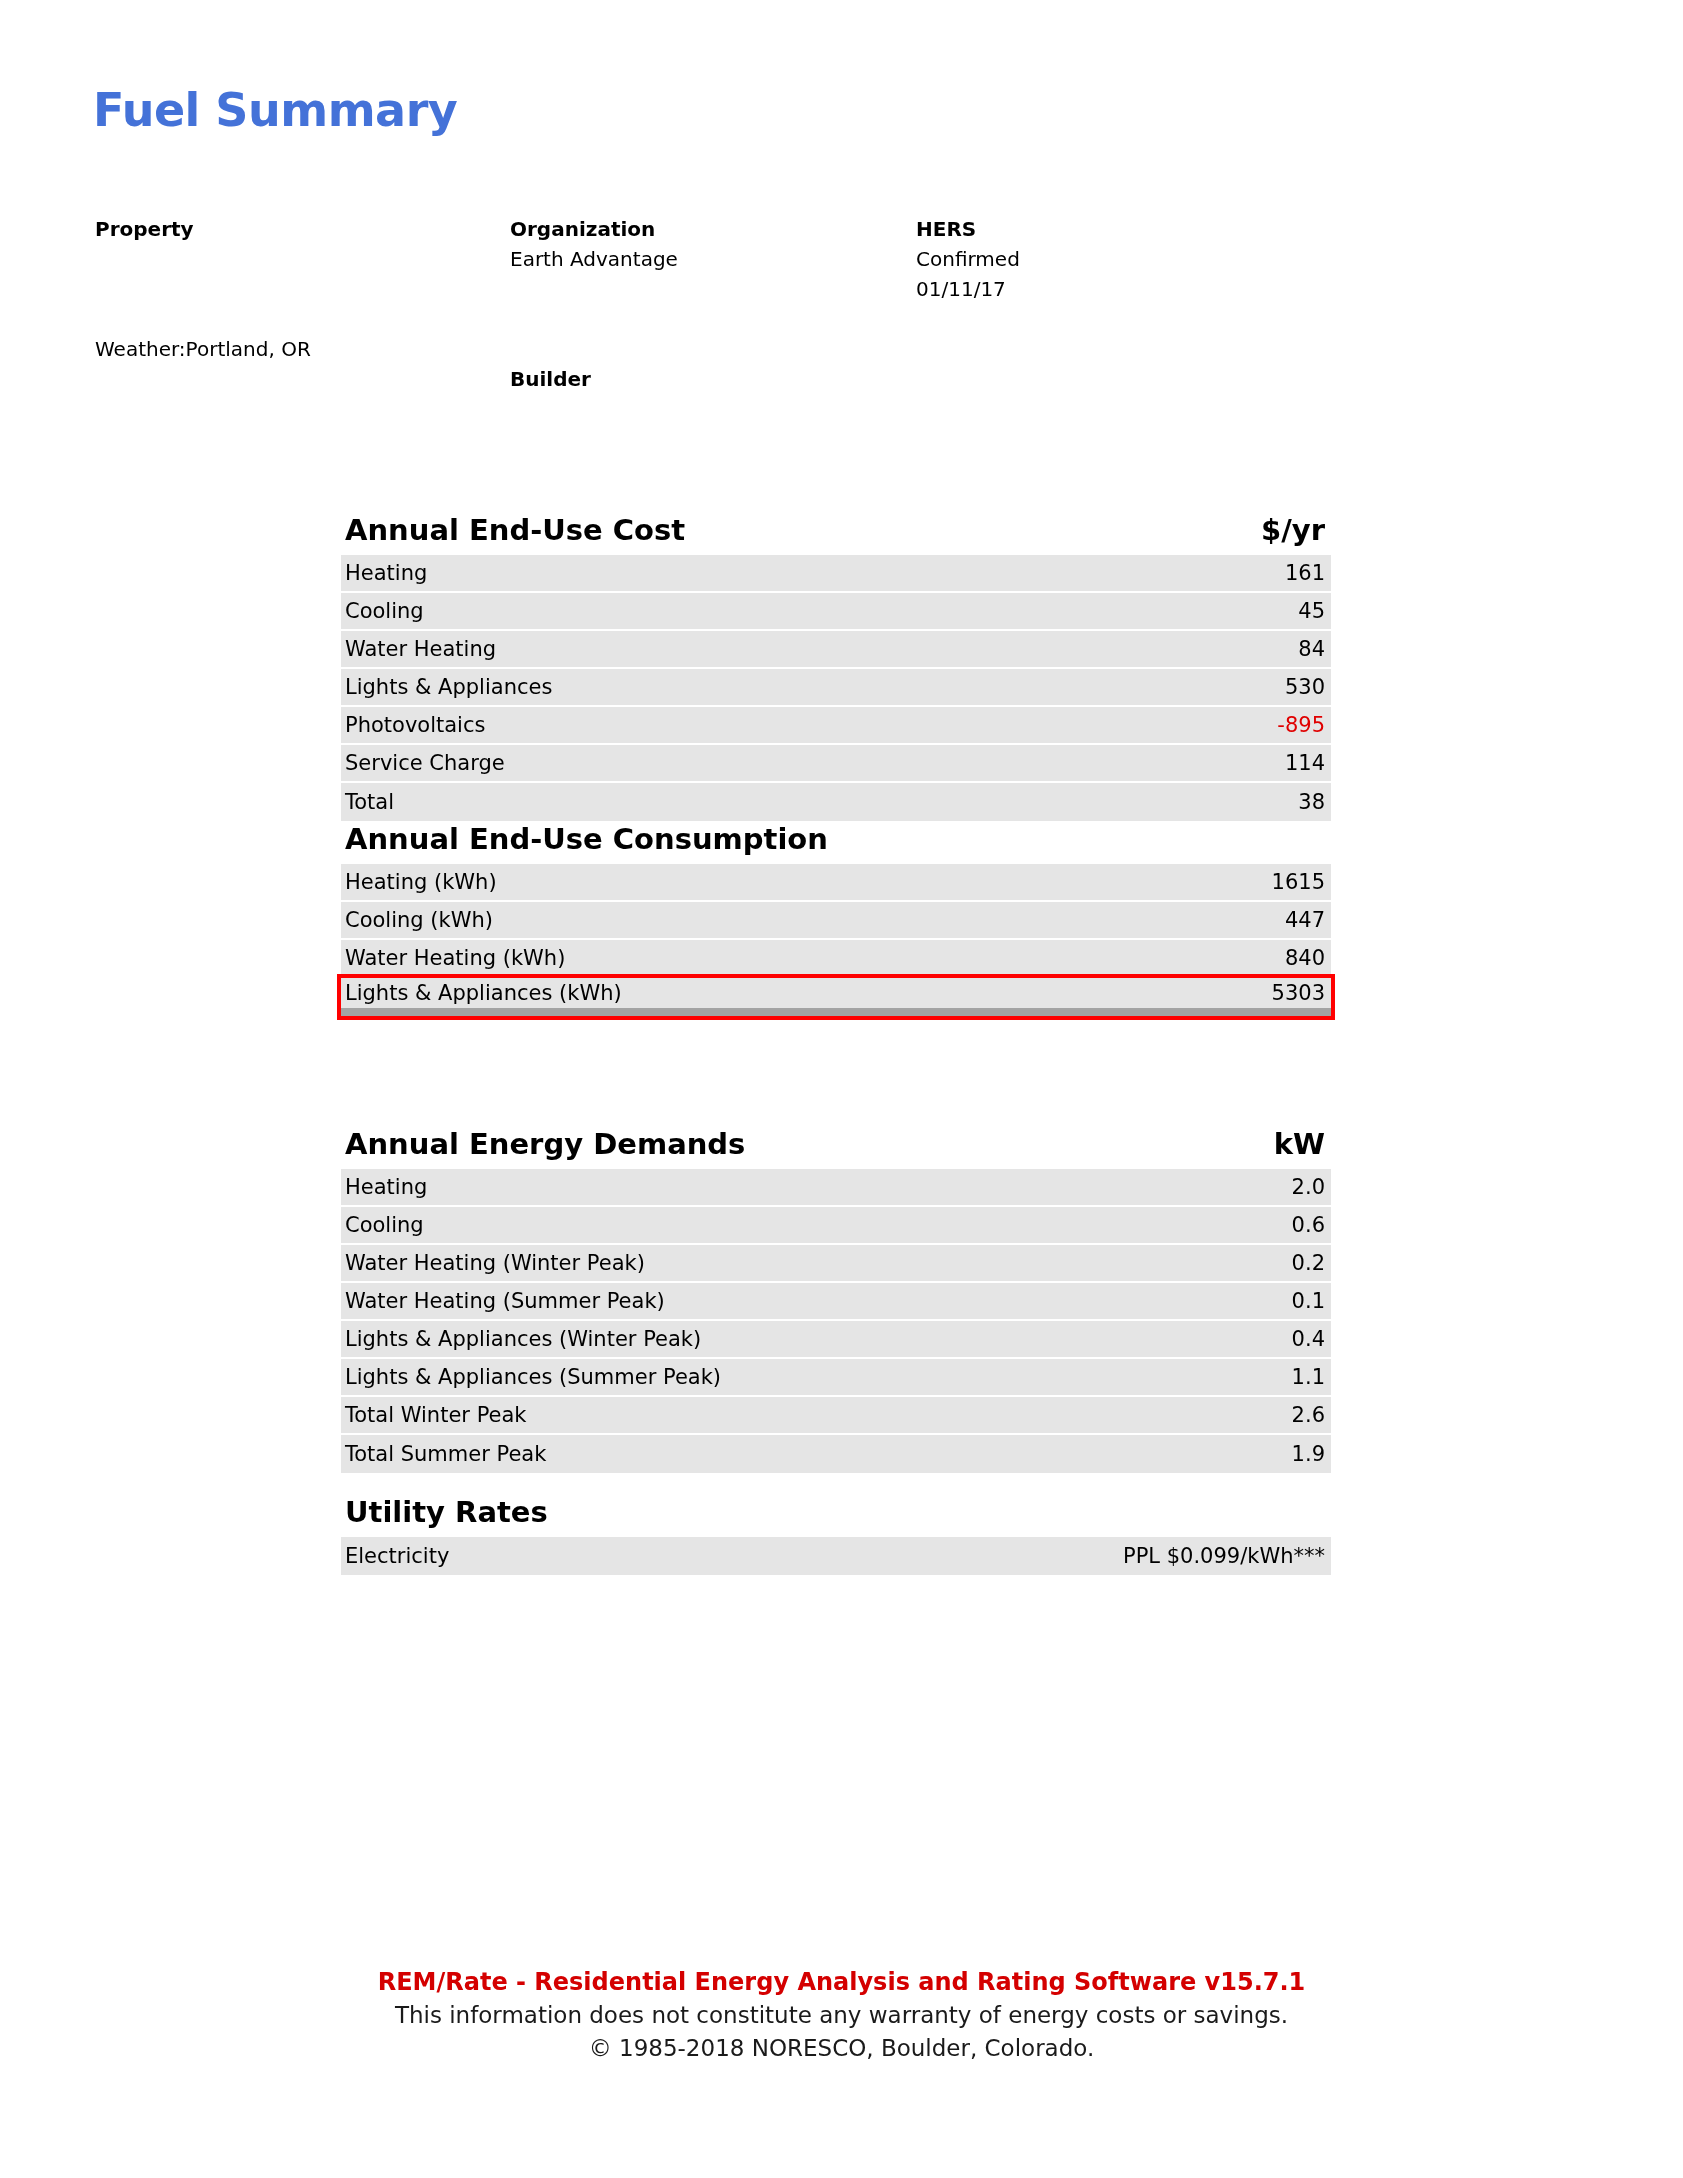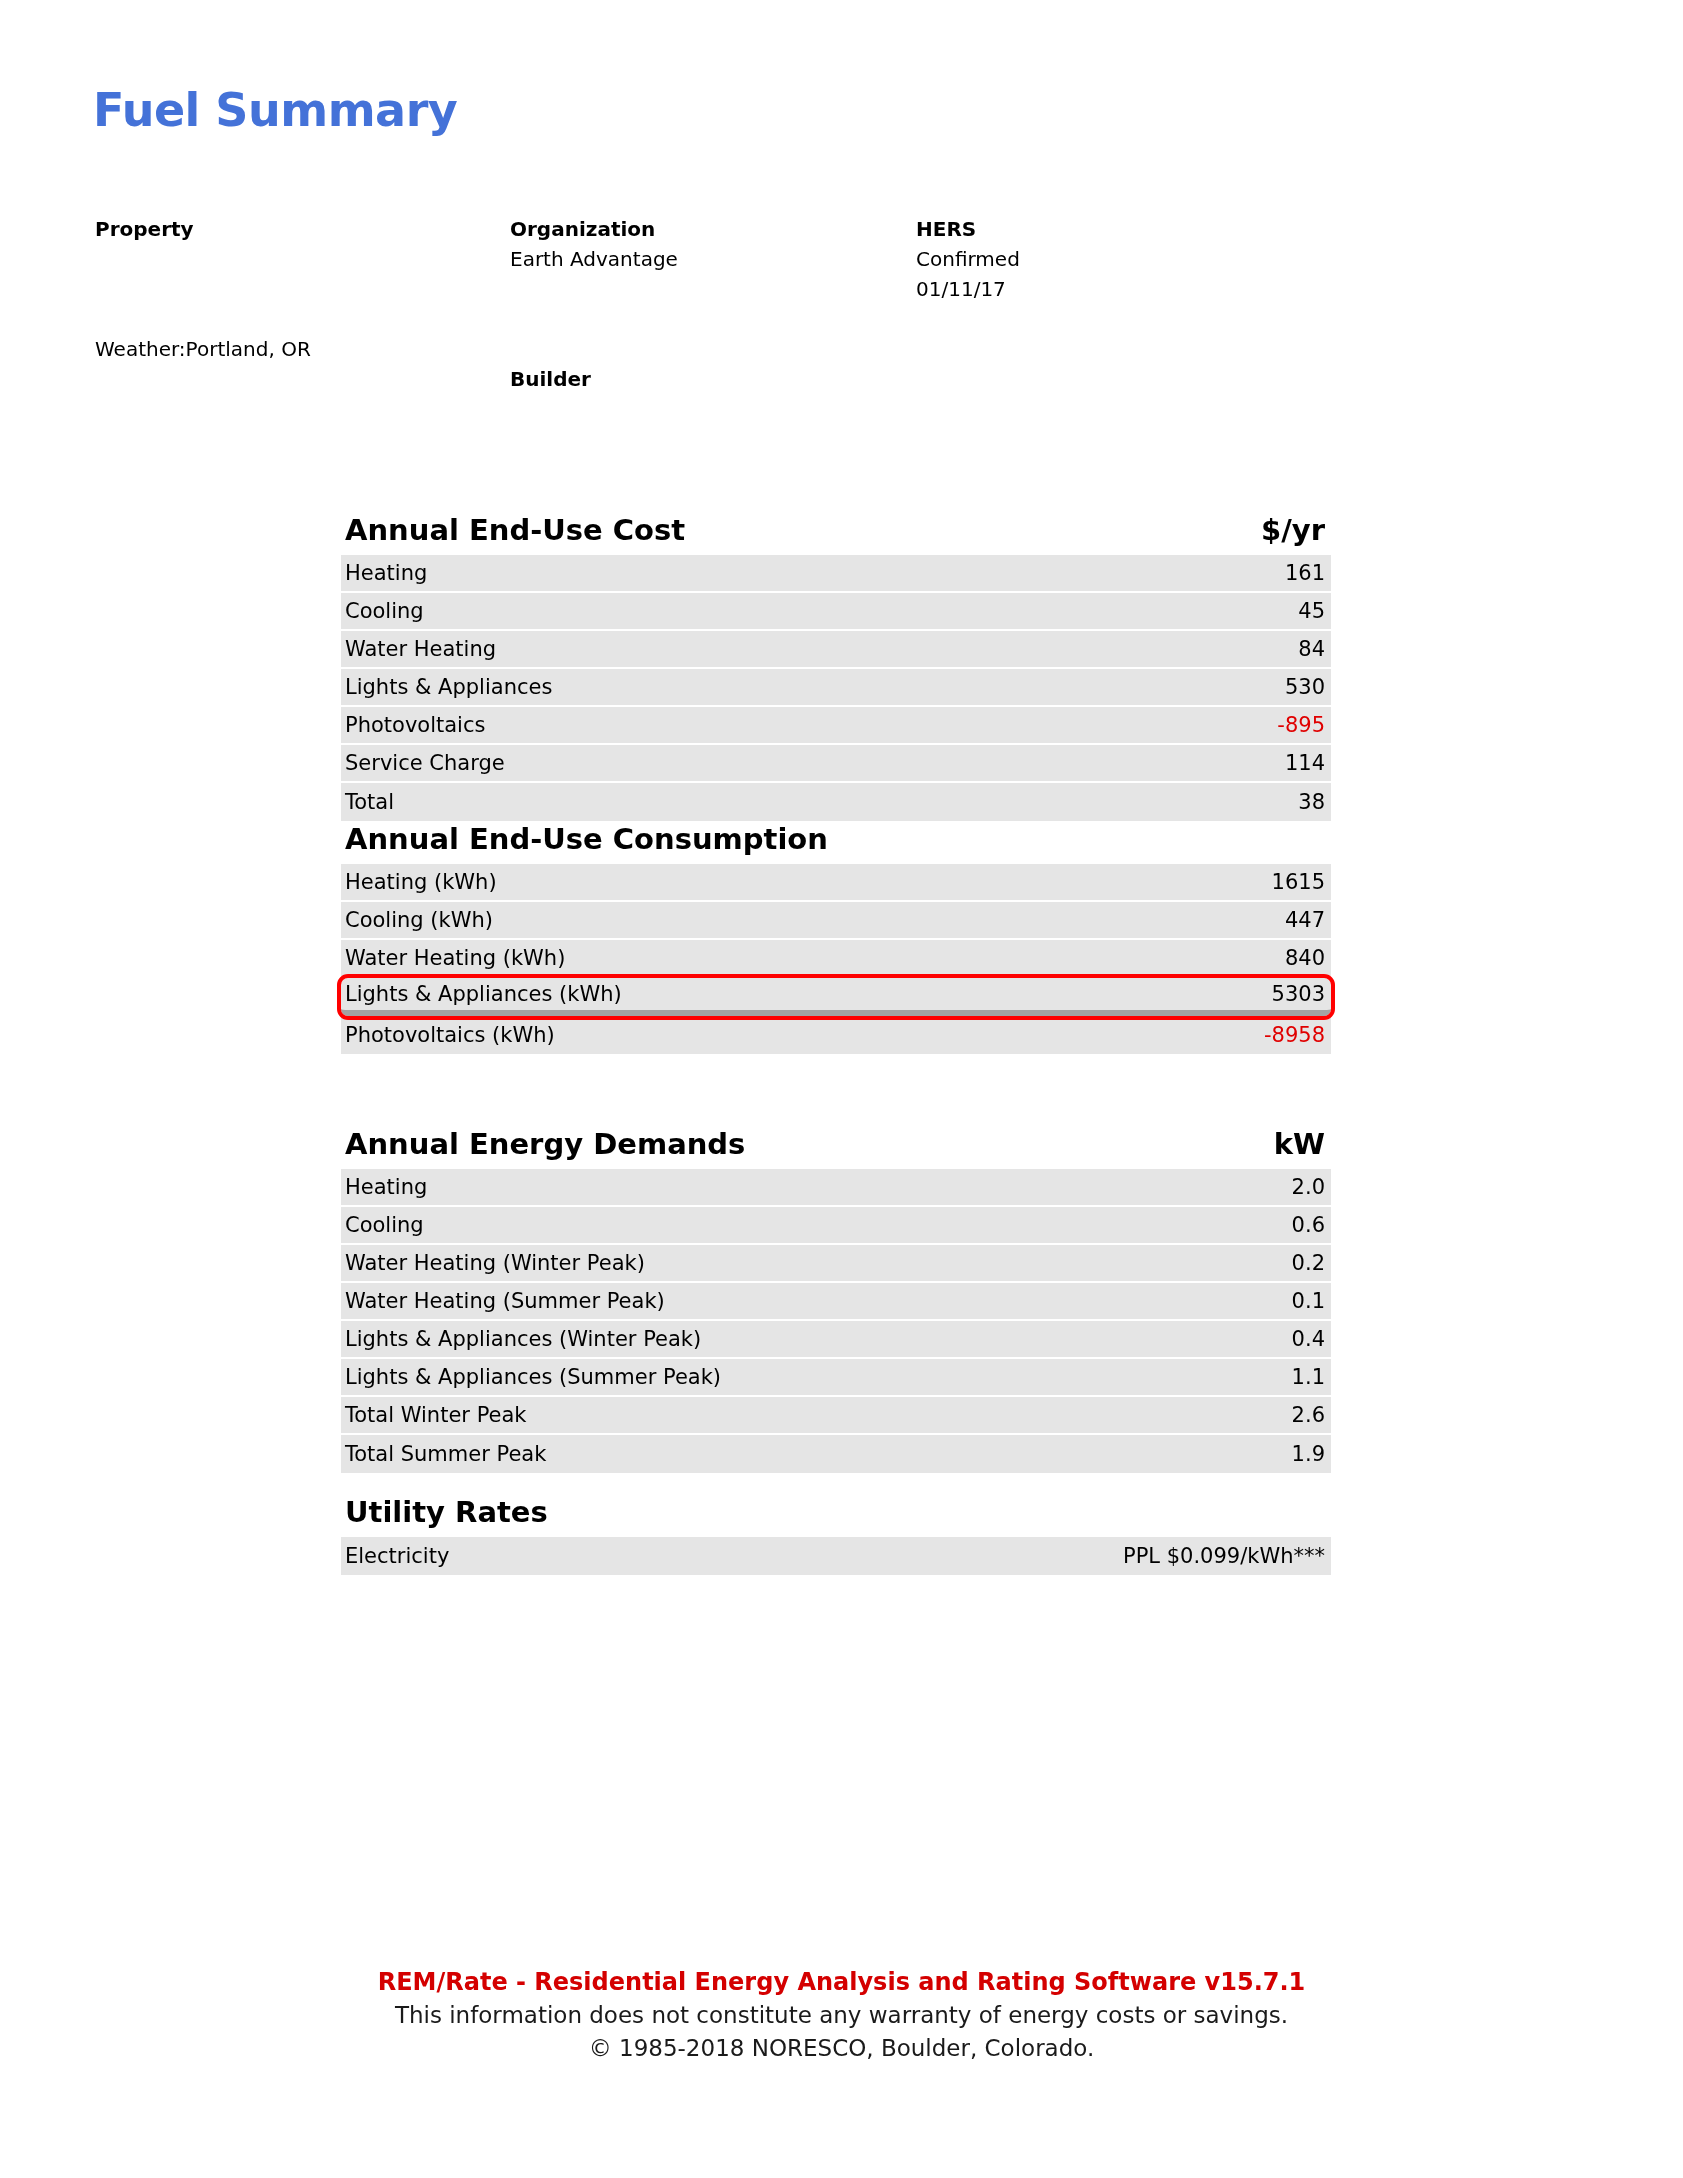--- a/index.html
+++ b/index.html
@@ -97,22 +97,21 @@
     background: #e5e5e5;
     border-bottom: none;
   }
   .value.negative { color: #e00000; }
 
   .row.highlighted {
     position: relative;
     outline: 4px solid #ff0000;
     outline-offset: 0px;
     z-index: 3;
-    border-bottom: 6px solid #a3a3a3;
-    border-radius: 7px;
+    border-bottom: 8px solid #a3a3a3;
   }
 
   
   #block-cost        { top: 513px; }
   #block-consumption { top: 822px; }
   #block-demands     { top: 1127px; }
   #block-rates       { top: 1495px; }
 
   
   .footer {
@@ -219,24 +218,20 @@
           <span class="value">447</span>
         </div>
         <div class="row">
           <span class="label">Water Heating (kWh)</span>
           <span class="value">840</span>
         </div>
         <div class="row highlighted">
           <span class="label">Lights &amp; Appliances (kWh)</span>
           <span class="value">5303</span>
         </div>
-        <div class="row">
-          <span class="label">Photovoltaics (kWh)</span>
-          <span class="value negative">-8958</span>
-        </div>
       </div>
   </div>
 
   <div class="table-block" id="block-demands">
     <div class="section-head">
       <span>Annual Energy Demands</span>
       <span class="unit">kW</span>
     </div>
     <div class="rows">
         <div class="row">

